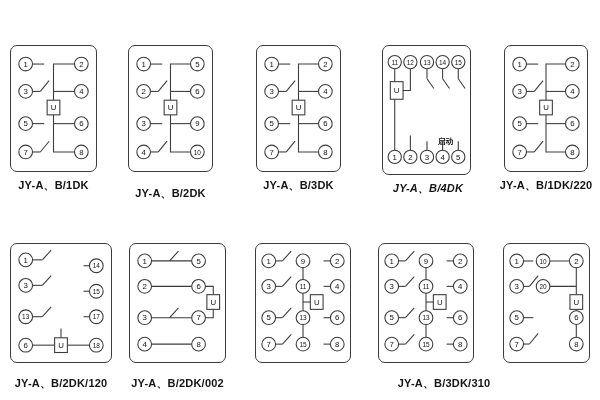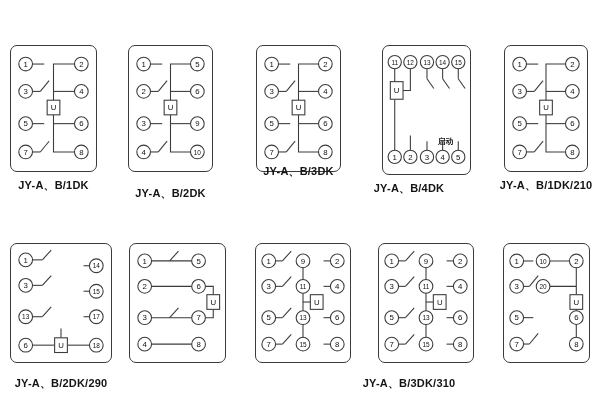--- a/index.html
+++ b/index.html
@@ -114,21 +114,21 @@
         <circle cx="70" cy="46" r="7" fill="#ffffff" stroke="#3b3b3b" stroke-width="1.1"></circle>
         <text x="70" y="48.7" text-anchor="middle" font-size="8" fill="#111111" font-family="&quot;Liberation Sans&quot;,sans-serif">4</text>
         <circle cx="70" cy="79" r="7" fill="#ffffff" stroke="#3b3b3b" stroke-width="1.1"></circle>
         <text x="70" y="81.7" text-anchor="middle" font-size="8" fill="#111111" font-family="&quot;Liberation Sans&quot;,sans-serif">6</text>
         <circle cx="70" cy="108" r="7" fill="#ffffff" stroke="#3b3b3b" stroke-width="1.1"></circle>
         <text x="70" y="110.7" text-anchor="middle" font-size="8" fill="#111111" font-family="&quot;Liberation Sans&quot;,sans-serif">8</text>
         <rect x="36" y="55" width="13" height="15" fill="#ffffff" stroke="#3b3b3b" stroke-width="1.1"></rect>
         <text x="42.5" y="65.5" text-anchor="middle" font-size="8" fill="#111111" font-family="&quot;Liberation Sans&quot;,sans-serif">U</text>
       </svg>
     </div>
-    <div class="plabel" style="left: 298.5px; top: 164px; text-align: right;">JY-A、B/3DK</div>
+    <div class="plabel" style="left: 298.5px; top: 178px; text-align: right;">JY-A、B/3DK</div>
     <div class="panel" style="left: 382px; top: 45px; width: 89px; height: 130px;">
       <svg viewBox="0 0 89 130">
         <polyline points="12,16 12,36" fill="none" stroke="#3b3b3b" stroke-width="1.1"></polyline>
         <polyline points="28,16 28,45 20.5,45" fill="none" stroke="#3b3b3b" stroke-width="1.1"></polyline>
         <polyline points="45,16 45,33" fill="none" stroke="#3b3b3b" stroke-width="1.1"></polyline>
         <polyline points="45,33 52,43" fill="none" stroke="#3b3b3b" stroke-width="1.1"></polyline>
         <polyline points="61,16 61,33" fill="none" stroke="#3b3b3b" stroke-width="1.1"></polyline>
         <polyline points="61,33 68,43" fill="none" stroke="#3b3b3b" stroke-width="1.1"></polyline>
         <polyline points="77,16 77,33" fill="none" stroke="#3b3b3b" stroke-width="1.1"></polyline>
         <polyline points="77,33 84,43" fill="none" stroke="#3b3b3b" stroke-width="1.1"></polyline>
@@ -155,21 +155,21 @@
         <circle cx="45" cy="113" r="6.8" fill="#ffffff" stroke="#3b3b3b" stroke-width="1.1"></circle>
         <text x="45" y="115.7" text-anchor="middle" font-size="8" fill="#111111" font-family="&quot;Liberation Sans&quot;,sans-serif">3</text>
         <circle cx="61" cy="113" r="6.8" fill="#ffffff" stroke="#3b3b3b" stroke-width="1.1"></circle>
         <text x="61" y="115.7" text-anchor="middle" font-size="8" fill="#111111" font-family="&quot;Liberation Sans&quot;,sans-serif">4</text>
         <circle cx="77" cy="113" r="6.8" fill="#ffffff" stroke="#3b3b3b" stroke-width="1.1"></circle>
         <text x="77" y="115.7" text-anchor="middle" font-size="8" fill="#111111" font-family="&quot;Liberation Sans&quot;,sans-serif">5</text>
         <rect x="7.5" y="36" width="13" height="18" fill="#ffffff" stroke="#3b3b3b" stroke-width="1.1"></rect>
         <text x="14" y="48" text-anchor="middle" font-size="8" fill="#111111" font-family="&quot;Liberation Sans&quot;,sans-serif">U</text>
       </svg>
     </div>
-    <div class="plabel" style="left: 409px; top: 181px;">JY-A、B/4DK</div>
+    <div class="plabel" style="left: 428px; top: 181px; font-style: italic;">JY-A、B/4DK</div>
     <div class="panel" style="left: 504px; top: 45px; width: 84px; height: 127px;">
       <svg viewBox="0 0 84 127">
         <polyline points="42,55 42,18 69,18" fill="none" stroke="#3b3b3b" stroke-width="1.1"></polyline>
         <polyline points="42,70 42,108 69,108" fill="none" stroke="#3b3b3b" stroke-width="1.1"></polyline>
         <polyline points="69,46 42,46" fill="none" stroke="#3b3b3b" stroke-width="1.1"></polyline>
         <polyline points="69,79 42,79" fill="none" stroke="#3b3b3b" stroke-width="1.1"></polyline>
         <polyline points="15,18 34,18" fill="none" stroke="#3b3b3b" stroke-width="1.1"></polyline>
         <polyline points="15,46 30,46" fill="none" stroke="#3b3b3b" stroke-width="1.1"></polyline>
         <polyline points="30,46 39,35" fill="none" stroke="#3b3b3b" stroke-width="1.1"></polyline>
         <polyline points="15,79 34,79" fill="none" stroke="#3b3b3b" stroke-width="1.1"></polyline>
@@ -188,21 +188,21 @@
         <circle cx="69" cy="46" r="7" fill="#ffffff" stroke="#3b3b3b" stroke-width="1.1"></circle>
         <text x="69" y="48.7" text-anchor="middle" font-size="8" fill="#111111" font-family="&quot;Liberation Sans&quot;,sans-serif">4</text>
         <circle cx="69" cy="79" r="7" fill="#ffffff" stroke="#3b3b3b" stroke-width="1.1"></circle>
         <text x="69" y="81.7" text-anchor="middle" font-size="8" fill="#111111" font-family="&quot;Liberation Sans&quot;,sans-serif">6</text>
         <circle cx="69" cy="108" r="7" fill="#ffffff" stroke="#3b3b3b" stroke-width="1.1"></circle>
         <text x="69" y="110.7" text-anchor="middle" font-size="8" fill="#111111" font-family="&quot;Liberation Sans&quot;,sans-serif">8</text>
         <rect x="35.5" y="55" width="13" height="15" fill="#ffffff" stroke="#3b3b3b" stroke-width="1.1"></rect>
         <text x="42" y="65.5" text-anchor="middle" font-size="8" fill="#111111" font-family="&quot;Liberation Sans&quot;,sans-serif">U</text>
       </svg>
     </div>
-    <div class="plabel" style="left: 546px; top: 178px;">JY-A、B/1DK/210</div>
+    <div class="plabel" style="left: 546px; top: 178px;">JY-A、B/1DK/220</div>
     <div class="panel" style="left: 10px; top: 243px; width: 102px; height: 120px;">
       <svg viewBox="0 0 102 120">
         <polyline points="15,103 44.5,103" fill="none" stroke="#3b3b3b" stroke-width="1.1"></polyline>
         <polyline points="57.5,103 87,103" fill="none" stroke="#3b3b3b" stroke-width="1.1"></polyline>
         <polyline points="51,95.5 51,86" fill="none" stroke="#3b3b3b" stroke-width="1.1"></polyline>
         <polyline points="15,16 32,16" fill="none" stroke="#3b3b3b" stroke-width="1.1"></polyline>
         <polyline points="32,16 41,6" fill="none" stroke="#3b3b3b" stroke-width="1.1"></polyline>
         <polyline points="15,42 32,42" fill="none" stroke="#3b3b3b" stroke-width="1.1"></polyline>
         <polyline points="32,42 41,32" fill="none" stroke="#3b3b3b" stroke-width="1.1"></polyline>
         <polyline points="15,74 32,74" fill="none" stroke="#3b3b3b" stroke-width="1.1"></polyline>
@@ -223,21 +223,21 @@
         <circle cx="87" cy="74" r="7" fill="#ffffff" stroke="#3b3b3b" stroke-width="1.1"></circle>
         <text x="87" y="76.7" text-anchor="middle" font-size="6.6" fill="#111111" font-family="&quot;Liberation Sans&quot;,sans-serif">17</text>
         <circle cx="15" cy="103" r="7" fill="#ffffff" stroke="#3b3b3b" stroke-width="1.1"></circle>
         <text x="15" y="105.7" text-anchor="middle" font-size="8" fill="#111111" font-family="&quot;Liberation Sans&quot;,sans-serif">6</text>
         <circle cx="87" cy="103" r="7" fill="#ffffff" stroke="#3b3b3b" stroke-width="1.1"></circle>
         <text x="87" y="105.7" text-anchor="middle" font-size="6.6" fill="#111111" font-family="&quot;Liberation Sans&quot;,sans-serif">18</text>
         <rect x="44.5" y="95.5" width="13" height="15" fill="#ffffff" stroke="#3b3b3b" stroke-width="1.1"></rect>
         <text x="51" y="106" text-anchor="middle" font-size="8" fill="#111111" font-family="&quot;Liberation Sans&quot;,sans-serif">U</text>
       </svg>
     </div>
-    <div class="plabel" style="left: 61px; top: 376px;">JY-A、B/2DK/290</div>
+    <div class="plabel" style="left: 61px; top: 376px;">JY-A、B/2DK/120</div>
     <div class="panel" style="left: 129px; top: 243px; width: 97px; height: 120px;">
       <svg viewBox="0 0 97 120">
         <polyline points="15,17 70,17" fill="none" stroke="#3b3b3b" stroke-width="1.1"></polyline>
         <polyline points="40.5,17 49.5,7" fill="none" stroke="#3b3b3b" stroke-width="1.1"></polyline>
         <polyline points="15,43 70,43" fill="none" stroke="#3b3b3b" stroke-width="1.1"></polyline>
         <polyline points="15,75 70,75" fill="none" stroke="#3b3b3b" stroke-width="1.1"></polyline>
         <polyline points="40.5,75 49.5,65" fill="none" stroke="#3b3b3b" stroke-width="1.1"></polyline>
         <polyline points="15,102 70,102" fill="none" stroke="#3b3b3b" stroke-width="1.1"></polyline>
         <polyline points="70,43 85,43 85,51.5" fill="none" stroke="#3b3b3b" stroke-width="1.1"></polyline>
         <polyline points="85,66.5 85,75 70,75" fill="none" stroke="#3b3b3b" stroke-width="1.1"></polyline>
@@ -254,20 +254,21 @@
         <circle cx="70" cy="43" r="7" fill="#ffffff" stroke="#3b3b3b" stroke-width="1.1"></circle>
         <text x="70" y="45.7" text-anchor="middle" font-size="8" fill="#111111" font-family="&quot;Liberation Sans&quot;,sans-serif">6</text>
         <circle cx="70" cy="75" r="7" fill="#ffffff" stroke="#3b3b3b" stroke-width="1.1"></circle>
         <text x="70" y="77.7" text-anchor="middle" font-size="8" fill="#111111" font-family="&quot;Liberation Sans&quot;,sans-serif">7</text>
         <circle cx="70" cy="102" r="7" fill="#ffffff" stroke="#3b3b3b" stroke-width="1.1"></circle>
         <text x="70" y="104.7" text-anchor="middle" font-size="8" fill="#111111" font-family="&quot;Liberation Sans&quot;,sans-serif">8</text>
         <rect x="78.5" y="51.5" width="13" height="15" fill="#ffffff" stroke="#3b3b3b" stroke-width="1.1"></rect>
         <text x="85" y="62" text-anchor="middle" font-size="8" fill="#111111" font-family="&quot;Liberation Sans&quot;,sans-serif">U</text>
       </svg>
     </div>
+    <div class="plabel" style="left: 177.5px; top: 376px;">JY-A、B/2DK/002</div>
     <div class="panel" style="left: 255px; top: 243px; width: 96px; height: 120px;">
       <svg viewBox="0 0 96 120">
         <polyline points="48,17 48,102" fill="none" stroke="#3b3b3b" stroke-width="1.1"></polyline>
         <polyline points="48,59 55.5,59" fill="none" stroke="#3b3b3b" stroke-width="1.1"></polyline>
         <polyline points="13,17 27,17" fill="none" stroke="#3b3b3b" stroke-width="1.1"></polyline>
         <polyline points="27,17 36,7" fill="none" stroke="#3b3b3b" stroke-width="1.1"></polyline>
         <polyline points="83,17 69,17" fill="none" stroke="#3b3b3b" stroke-width="1.1"></polyline>
         <polyline points="13,43 27,43" fill="none" stroke="#3b3b3b" stroke-width="1.1"></polyline>
         <polyline points="27,43 36,33" fill="none" stroke="#3b3b3b" stroke-width="1.1"></polyline>
         <polyline points="83,43 69,43" fill="none" stroke="#3b3b3b" stroke-width="1.1"></polyline>
@@ -342,21 +343,21 @@
         <circle cx="83" cy="43" r="7" fill="#ffffff" stroke="#3b3b3b" stroke-width="1.1"></circle>
         <text x="83" y="45.7" text-anchor="middle" font-size="8" fill="#111111" font-family="&quot;Liberation Sans&quot;,sans-serif">4</text>
         <circle cx="83" cy="75" r="7" fill="#ffffff" stroke="#3b3b3b" stroke-width="1.1"></circle>
         <text x="83" y="77.7" text-anchor="middle" font-size="8" fill="#111111" font-family="&quot;Liberation Sans&quot;,sans-serif">6</text>
         <circle cx="83" cy="102" r="7" fill="#ffffff" stroke="#3b3b3b" stroke-width="1.1"></circle>
         <text x="83" y="104.7" text-anchor="middle" font-size="8" fill="#111111" font-family="&quot;Liberation Sans&quot;,sans-serif">8</text>
         <rect x="55.5" y="51.5" width="13" height="15" fill="#ffffff" stroke="#3b3b3b" stroke-width="1.1"></rect>
         <text x="62" y="62" text-anchor="middle" font-size="8" fill="#111111" font-family="&quot;Liberation Sans&quot;,sans-serif">U</text>
       </svg>
     </div>
-    <div class="plabel" style="left: 409px; top: 376px; text-align: right;">JY-A、B/3DK/310</div>
+    <div class="plabel" style="left: 444px; top: 376px; text-align: right;">JY-A、B/3DK/310</div>
     <div class="panel" style="left: 503px; top: 243px; width: 87px; height: 120px;">
       <svg viewBox="0 0 87 120">
         <polyline points="40,17 74,17" fill="none" stroke="#3b3b3b" stroke-width="1.1"></polyline>
         <polyline points="40,43 74,43" fill="none" stroke="#3b3b3b" stroke-width="1.1"></polyline>
         <polyline points="74,17 74,51.5" fill="none" stroke="#3b3b3b" stroke-width="1.1"></polyline>
         <polyline points="74,66.5 74,102" fill="none" stroke="#3b3b3b" stroke-width="1.1"></polyline>
         <polyline points="13,17 30,17" fill="none" stroke="#3b3b3b" stroke-width="1.1"></polyline>
         <polyline points="13,43 26,43" fill="none" stroke="#3b3b3b" stroke-width="1.1"></polyline>
         <polyline points="26,43 35,32" fill="none" stroke="#3b3b3b" stroke-width="1.1"></polyline>
         <polyline points="13,75 30,75" fill="none" stroke="#3b3b3b" stroke-width="1.1"></polyline>

